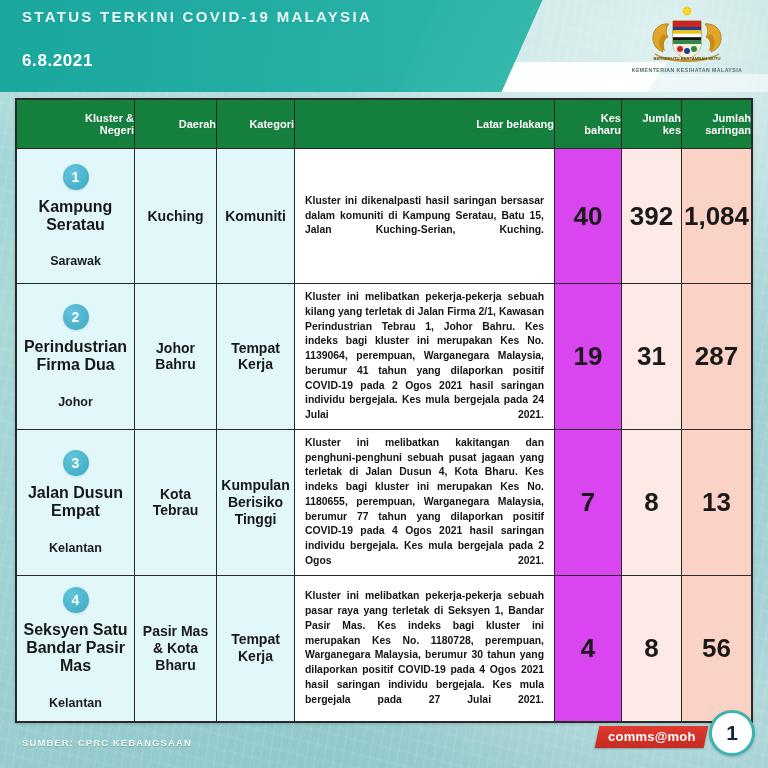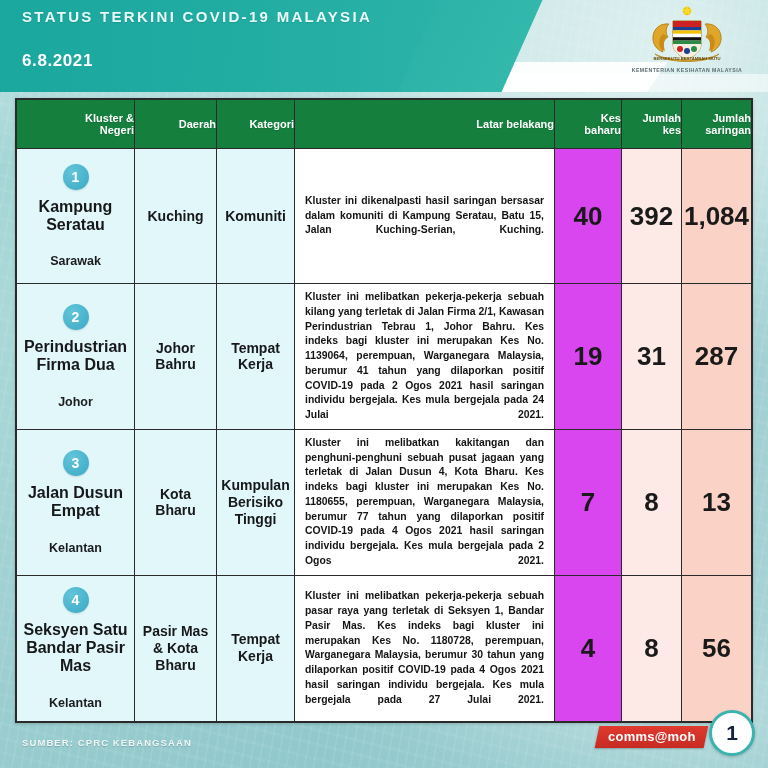--- a/index.html
+++ b/index.html
@@ -281,21 +281,21 @@
           <td class="num n2">31</td>
           <td class="num n3">287</td>
         </tr>
 
         <tr style="height:135px">
           <td class="cluster">
             <div class="badge">3</div>
             <div class="cluster-name">Jalan Dusun Empat</div>
             <div class="cluster-state">Kelantan</div>
           </td>
-          <td class="daerah">Kota Bharu</td>
+          <td class="daerah">Kota Tebrau</td>
           <td class="kategori">Kumpulan Berisiko Tinggi</td>
           <td class="latar">Kluster ini melibatkan kakitangan dan penghuni-penghuni sebuah pusat jagaan yang terletak di Jalan Dusun 4, Kota Bharu. Kes indeks bagi kluster ini merupakan Kes No. 1180655, perempuan, Warganegara Malaysia, berumur 77 tahun yang dilaporkan positif COVID-19 pada 4 Ogos 2021 hasil saringan individu bergejala. Kes mula bergejala pada 2 Ogos 2021.</td>
           <td class="num n1">7</td>
           <td class="num n2">8</td>
           <td class="num n3">13</td>
         </tr>
 
         <tr style="height:146px">
           <td class="cluster">
             <div class="badge">4</div>

